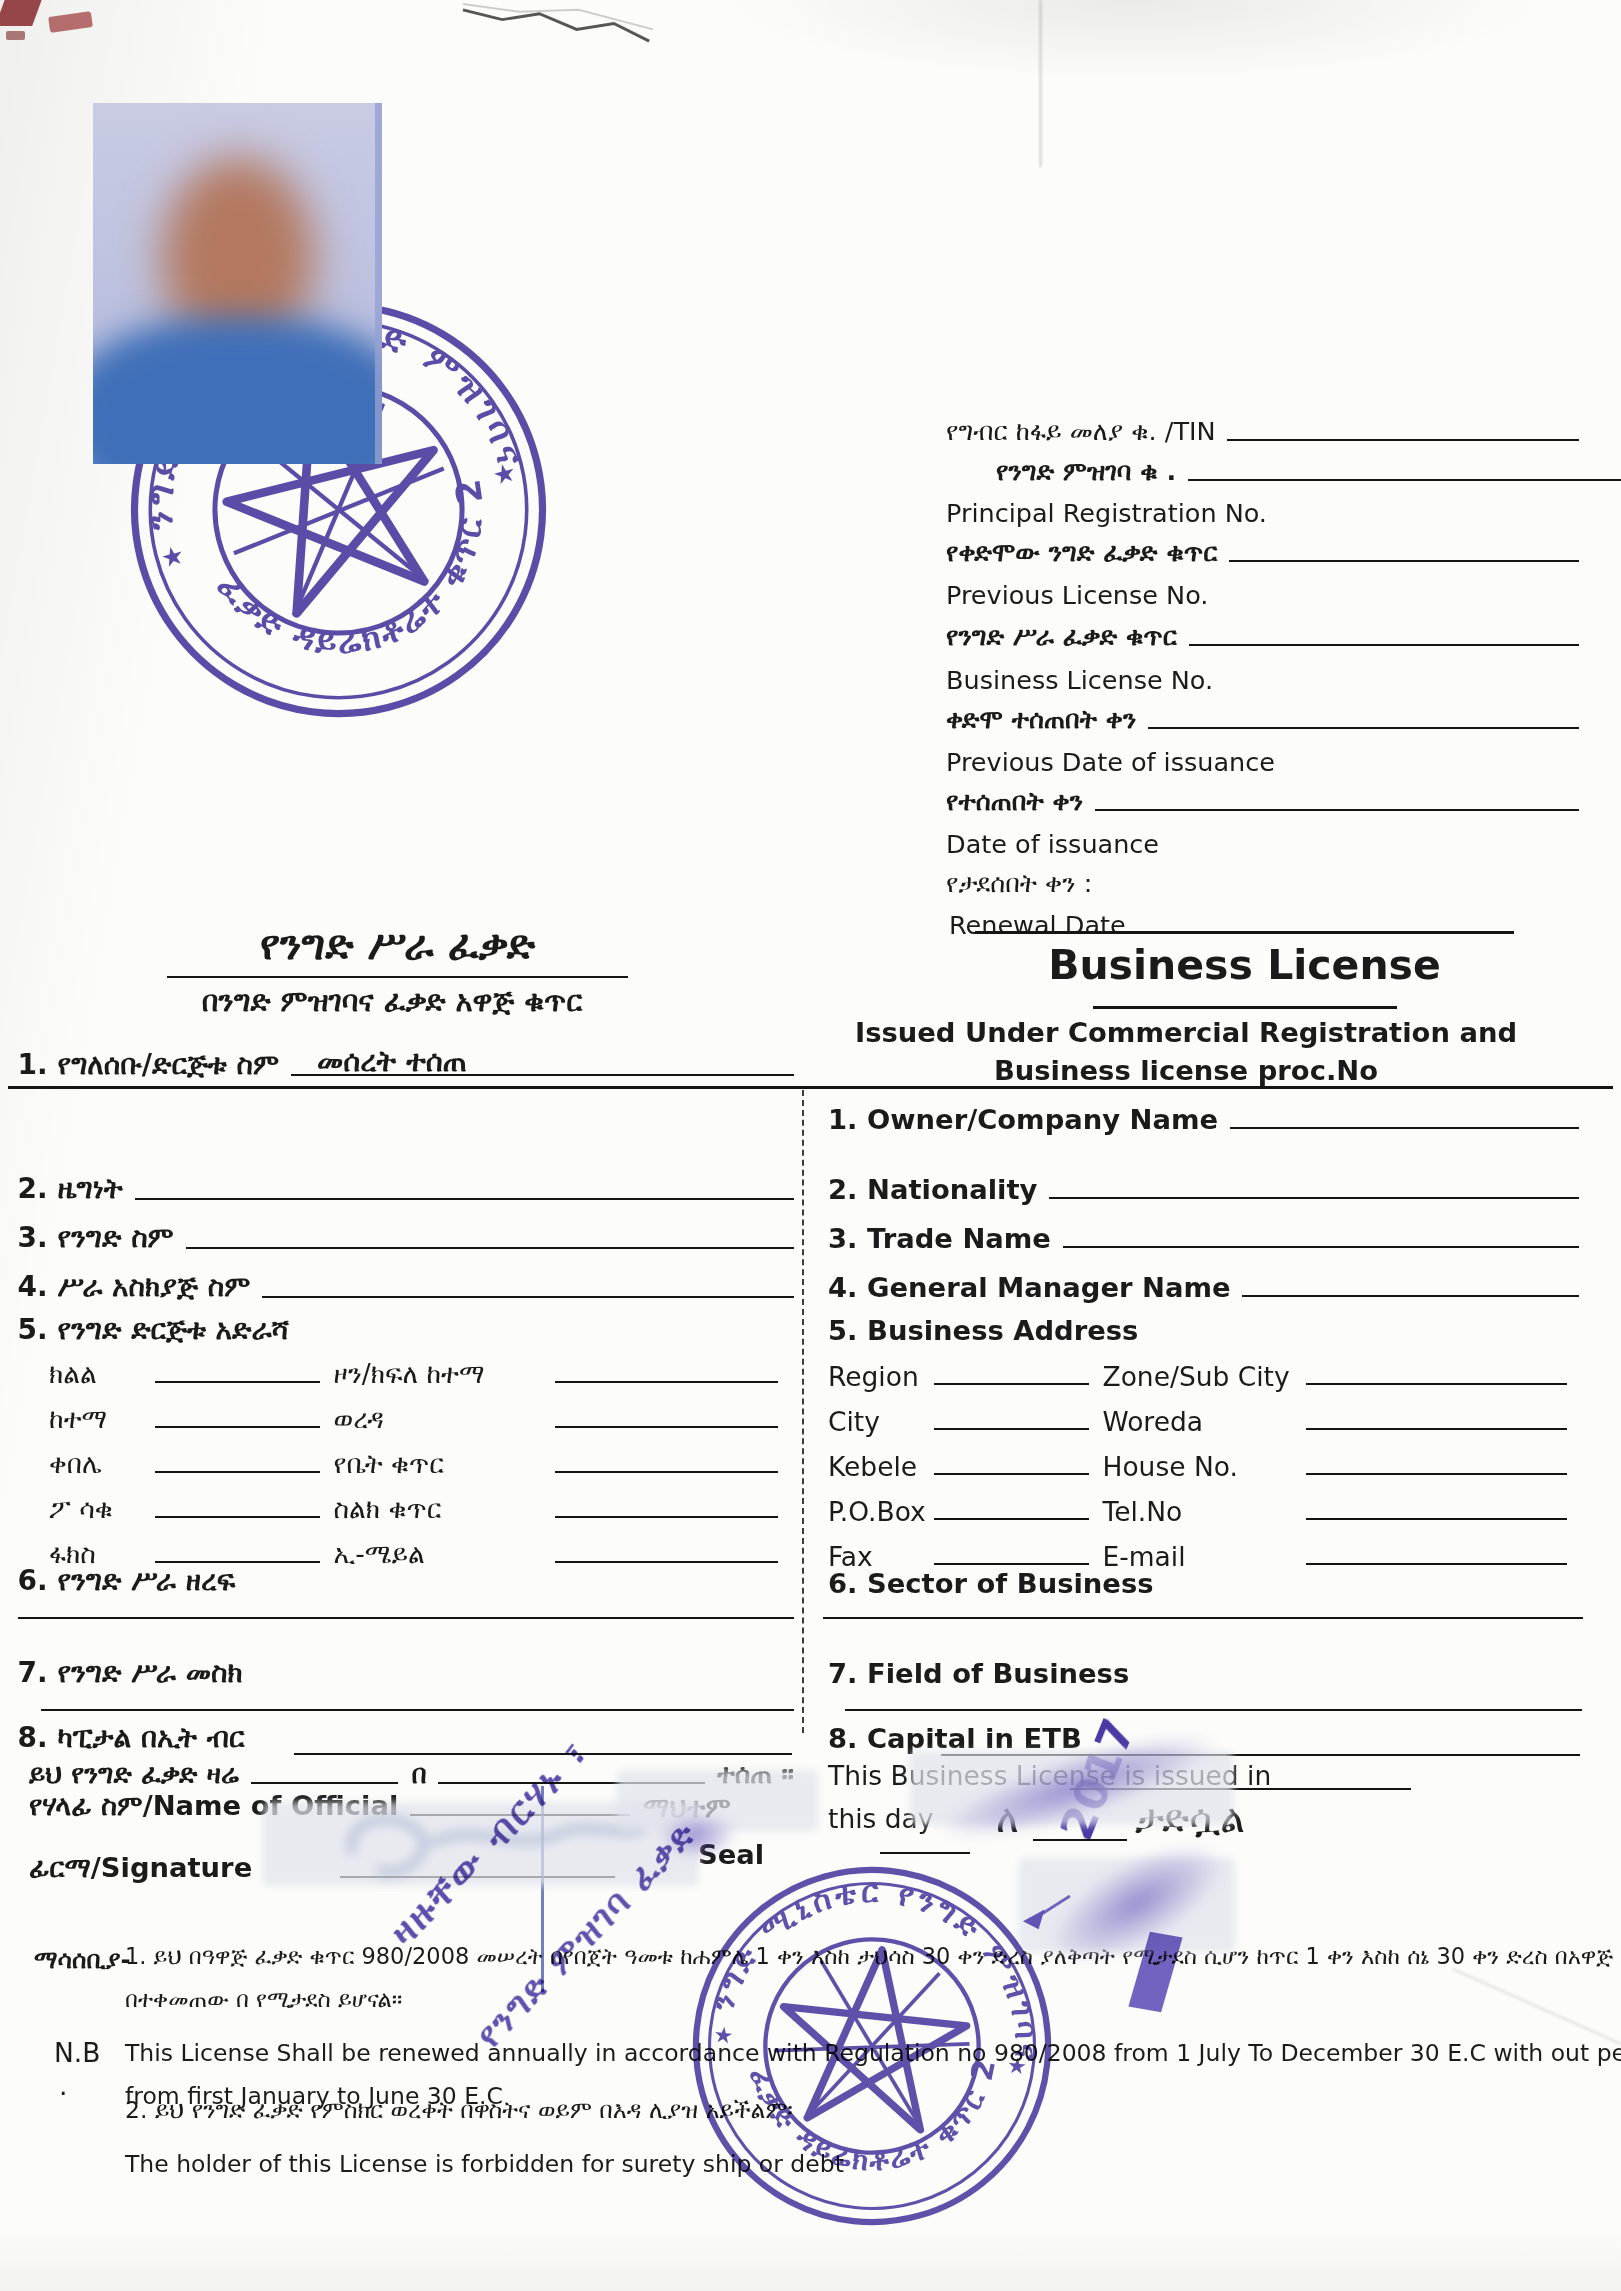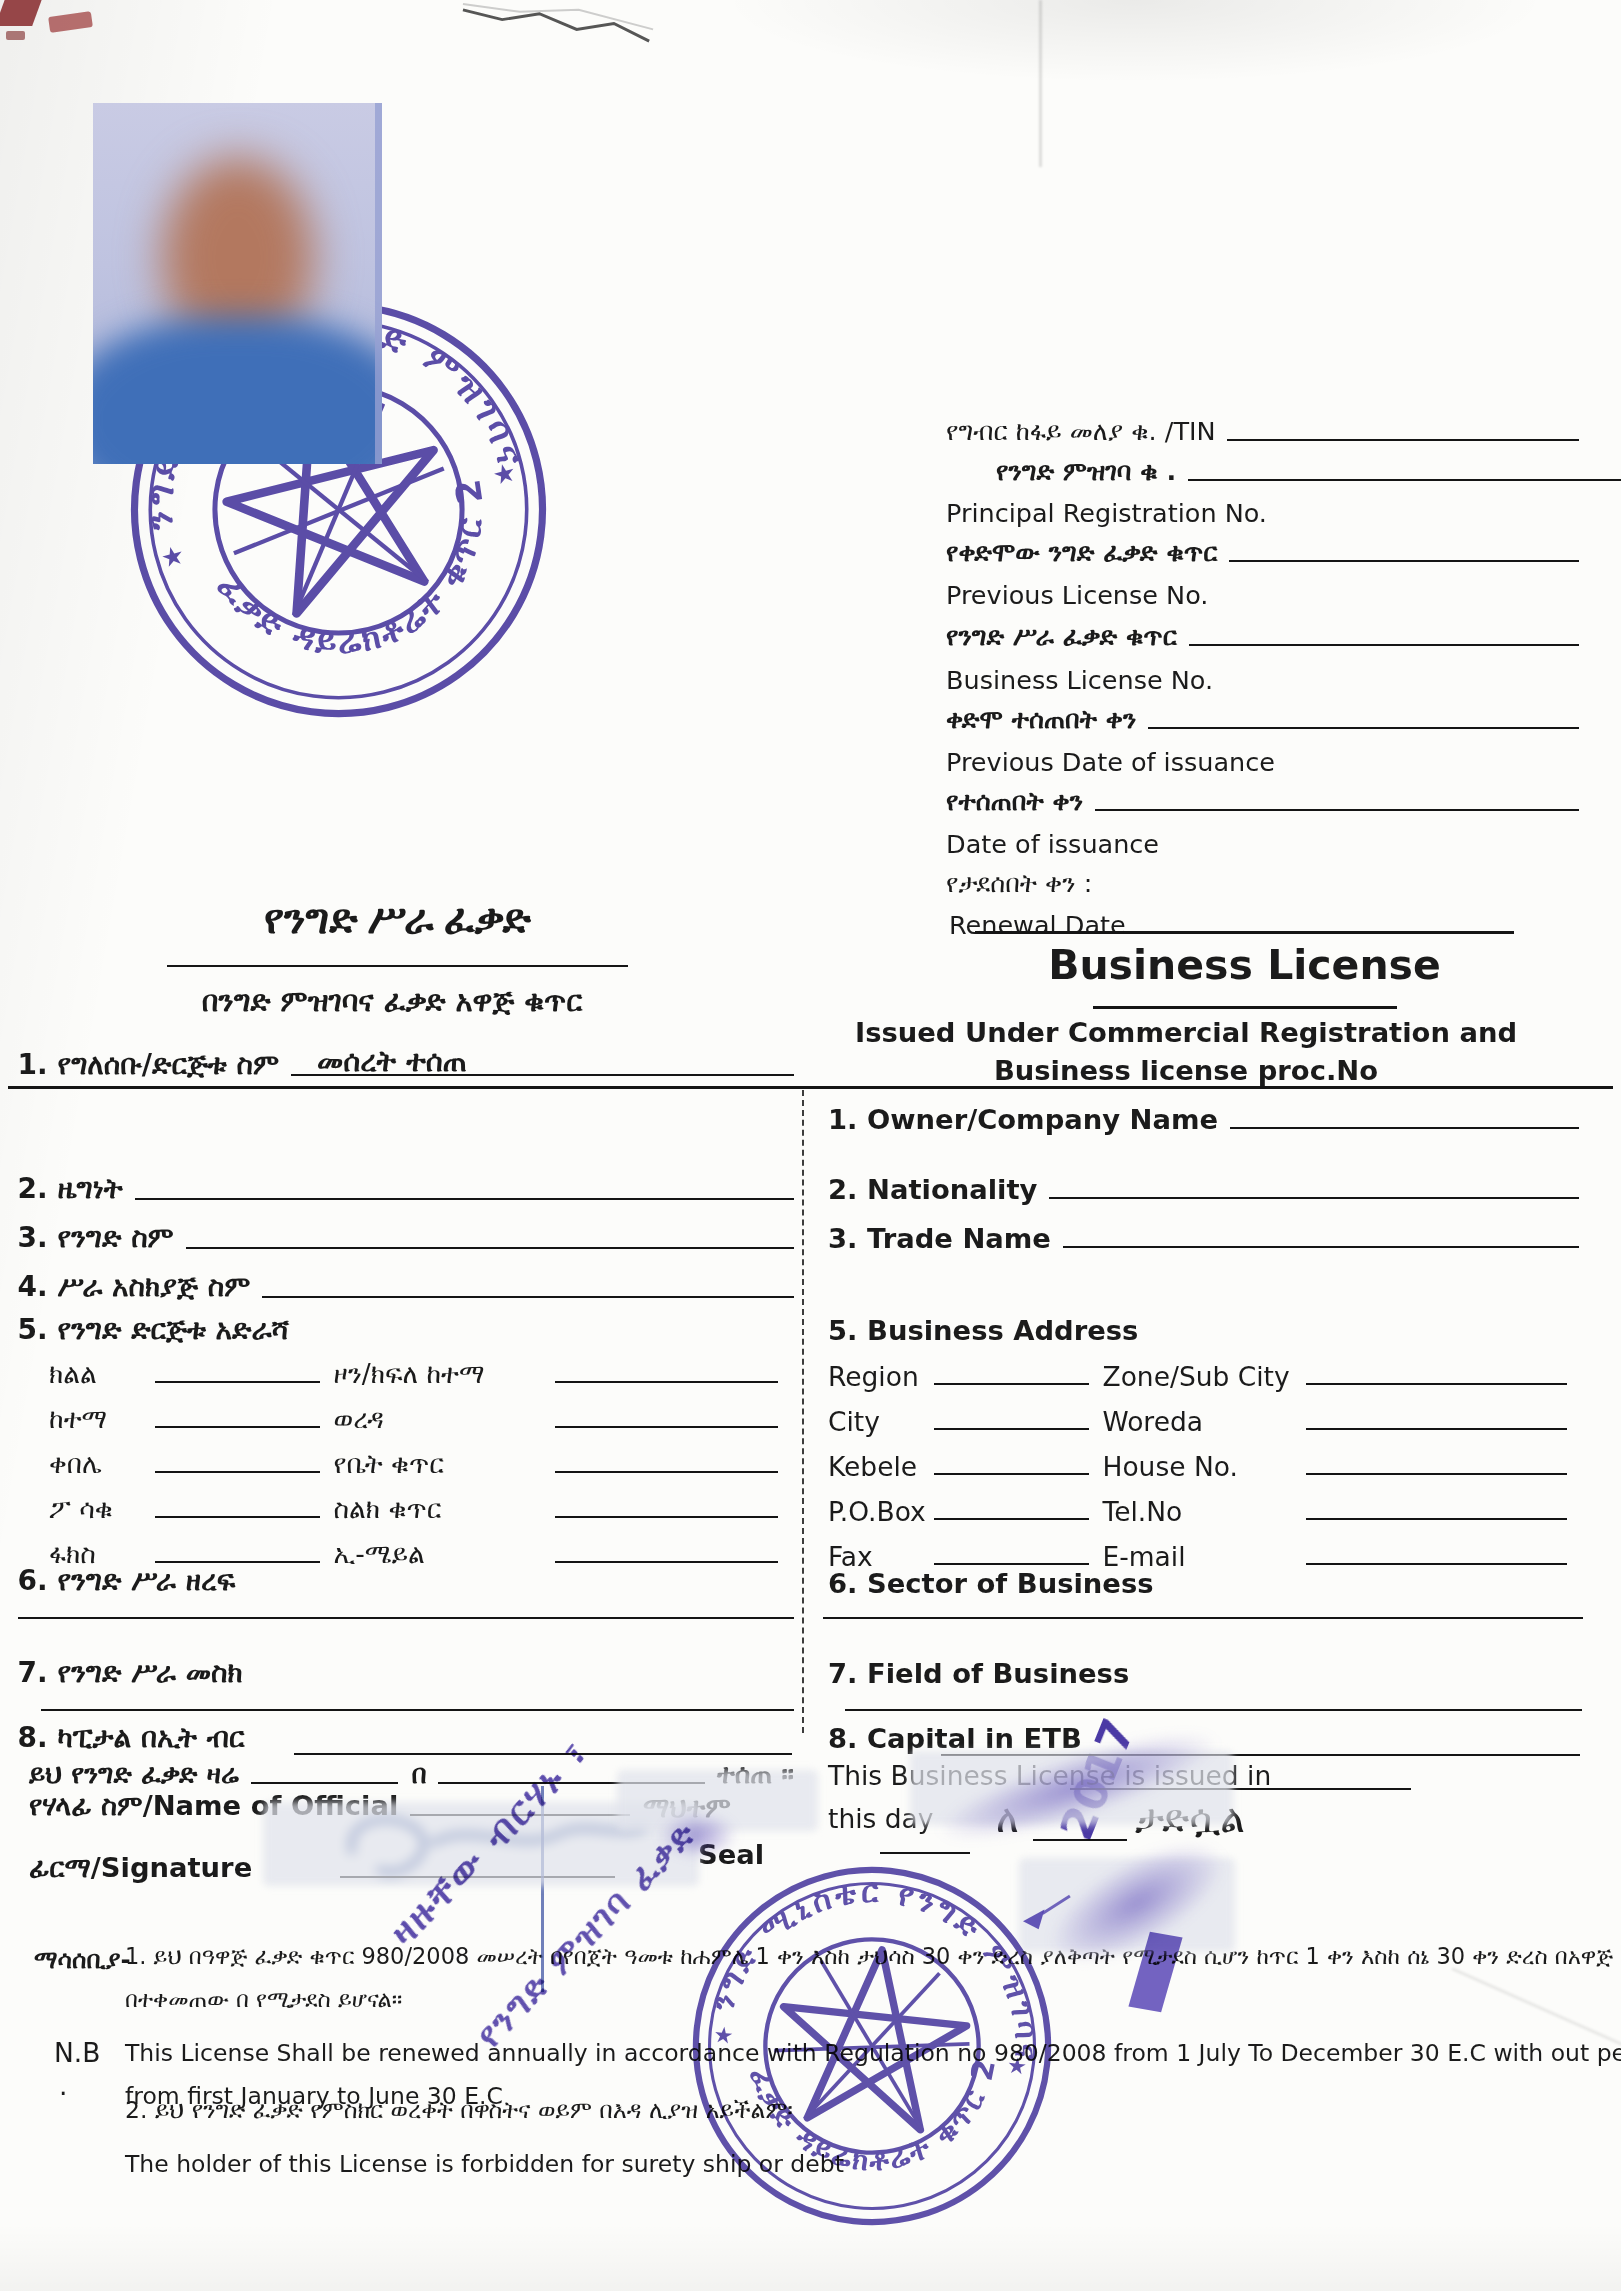--- a/index.html
+++ b/index.html
@@ -106,21 +106,21 @@
   </div>
   <div class="ab f26" style="left:946px;top:747px;">Previous  Date of issuance</div>
   <div class="row" style="left:946px;top:786px;width:635px;">
     <span class="f26 b">የተሰጠበት ቀን</span>
       <span class="ln"></span>
   </div>
   <div class="ab f26" style="left:946px;top:829px;">Date of issuance</div>
   <div class="ab f26" style="left:946px;top:868px;">የታደሰበት ቀን :</div>
   <div class="ab f26" style="left:949px;top:910px;">Renewal  Date</div>
 
-  <div class="ab f42 b ctr" style="left:167px;top:895px;width:461px;border-bottom:2.9px solid #161616;padding-bottom:22px;font-family:Liberation Serif, serif;">የንግድ ሥራ ፈቃድ</div>
+  <div class="ab f42 b ctr" style="left:167px;top:921px;width:461px;border-bottom:2.9px solid #161616;padding-bottom:7px;">የንግድ ሥራ ፈቃድ</div>
   <div class="ab f30 sb ctr" style="left:39px;top:984px;width:706px;">በንግድ ምዝገባና ፈቃድ አዋጅ ቁጥር</div>
   <div class="ab f30 sb ctr" style="left:39px;top:1027px;width:706px;margin-top:17px;">መሰረት ተሰጠ</div>
 
   <div class="hline" style="left:975px;top:931px;width:539px;height:2.9px;"></div>
   <div class="ab f42 xb ctr" style="left:970px;top:941px;width:549px;">Business License</div>
   <div class="hline" style="left:1093px;top:1006px;width:304px;height:2.9px;"></div>
   <div class="ab f28 b ctr" style="left:843px;top:1017px;width:686px;">Issued Under Commercial Registration and</div>
   <div class="ab f28 b ctr" style="left:843px;top:1055px;width:686px;">Business license proc.No</div>
 
   <div class="hline" style="left:7.8px;top:1086px;width:1605px;height:2.9px;"></div>
@@ -205,20 +205,24 @@
   <div class="row" style="left:828px;top:1104px;width:753px;">
     <span class="f28 b">1. Owner/Company Name</span>
       <span class="ln"></span>
   </div>
   <div class="row" style="left:828px;top:1174px;width:753px;">
     <span class="f28 b">2. Nationality</span>
       <span class="ln"></span>
   </div>
   <div class="row" style="left:828px;top:1223px;width:753px;">
     <span class="f28 b">3. Trade Name</span>
+      <span class="ln"></span>
+  </div>
+  <div class="row" style="left:828px;top:1272px;width:753px;">
+    <span class="f28 b">4. General Manager Name</span>
       <span class="ln"></span>
   </div>
   <div class="ab f28 b" style="left:828px;top:1315px;">5. Business Address</div>
 
   <div class="ab R" style="left:828px;top:1347px;width:753px;">
     <div class="arow">
       <span class="al1">Region</span>
         <span class="aln aln1"></span>
       <span class="al2">Zone/Sub City</span>
         <span class="aln aln2"></span>

